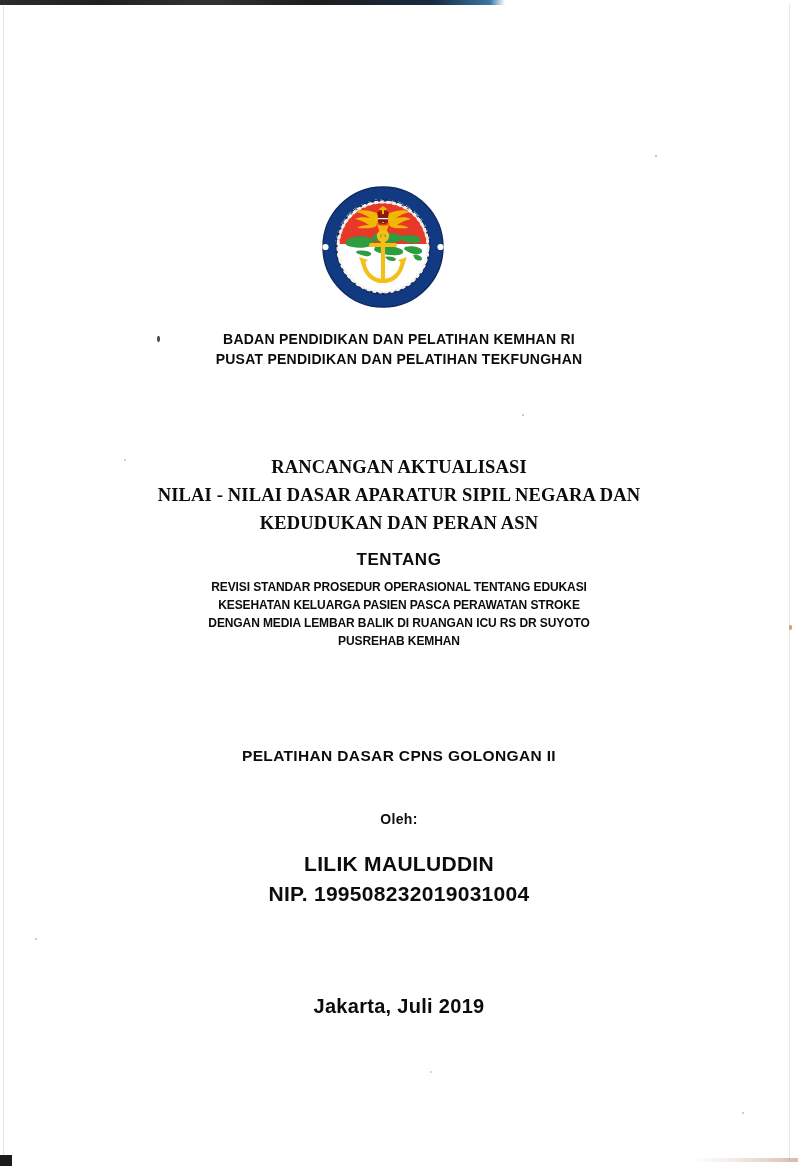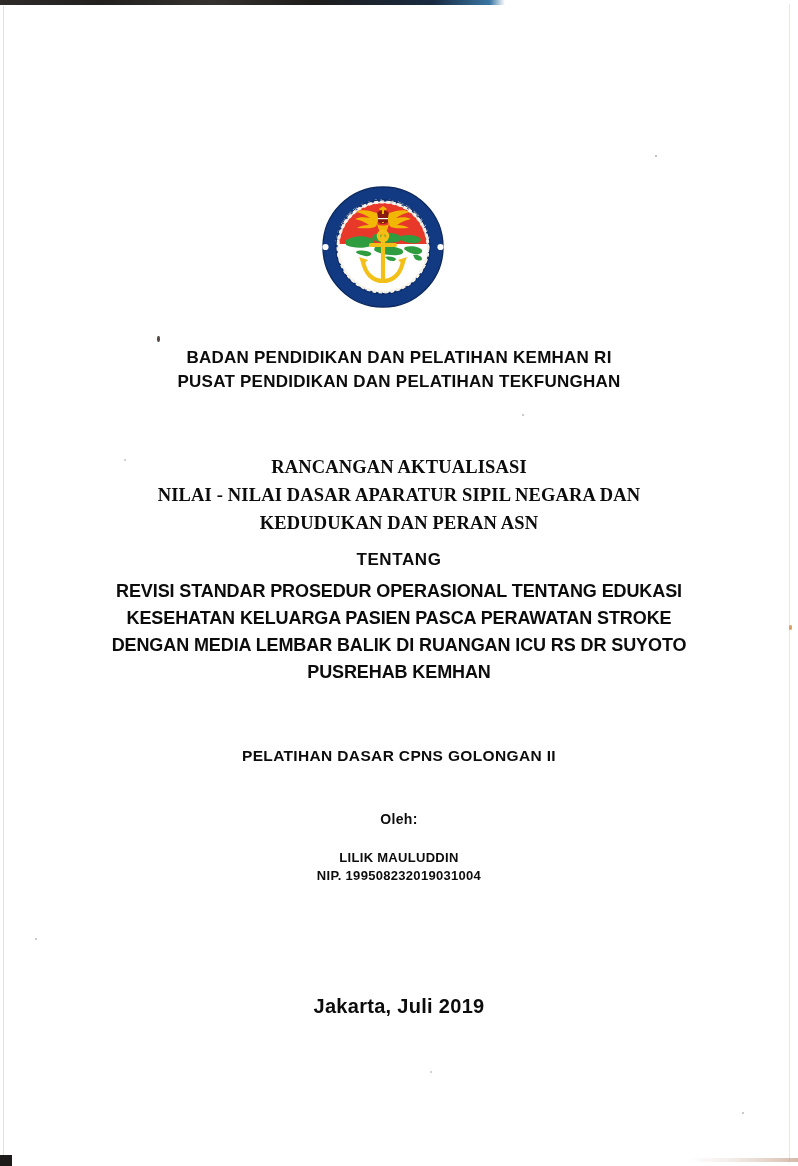--- a/index.html
+++ b/index.html
@@ -82,59 +82,59 @@
   .txt {
     position: absolute;
     width: 100%;
     text-align: center;
     font-weight: bold;
     letter-spacing: .2px;
     line-height: 1.32;
     color: #0c0c0c;
   }
   .institution {
-    top: 346px;
-    font-size: 17px;
+    top: 330px;
+    font-size: 14px;
     line-height: 1.42;
     letter-spacing: .25px;
   }
   .doc-type {
     top: 453px;
     font-size: 18.5px;
     line-height: 1.52;
     letter-spacing: .15px;
     font-family: Liberation Serif, serif;
   }
   .tentang-label {
     top: 541px;
     font-size: 17px;
     letter-spacing: .6px;
     margin-top: 8px;
   }
   .subject {
     top: 578px;
-    font-size: 18px;
+    font-size: 12px;
     line-height: 1.5;
     letter-spacing: -.1px;
     padding: 0 38px;
     box-sizing: border-box;
   }
   .program {
     top: 746px;
     font-size: 15.5px;
     letter-spacing: .35px;
   }
   .by-label {
     top: 810px;
     font-size: 14px;
     letter-spacing: .3px;
   }
   .author {
     top: 849px;
-    font-size: 13px;
+    font-size: 21px;
     line-height: 1.42;
     letter-spacing: .3px;
   }
   .place-date {
     top: 993px;
     font-size: 20px;
     letter-spacing: .3px;
   }
   .subject .line { display: block; }
   .institution .line { display: block; }

